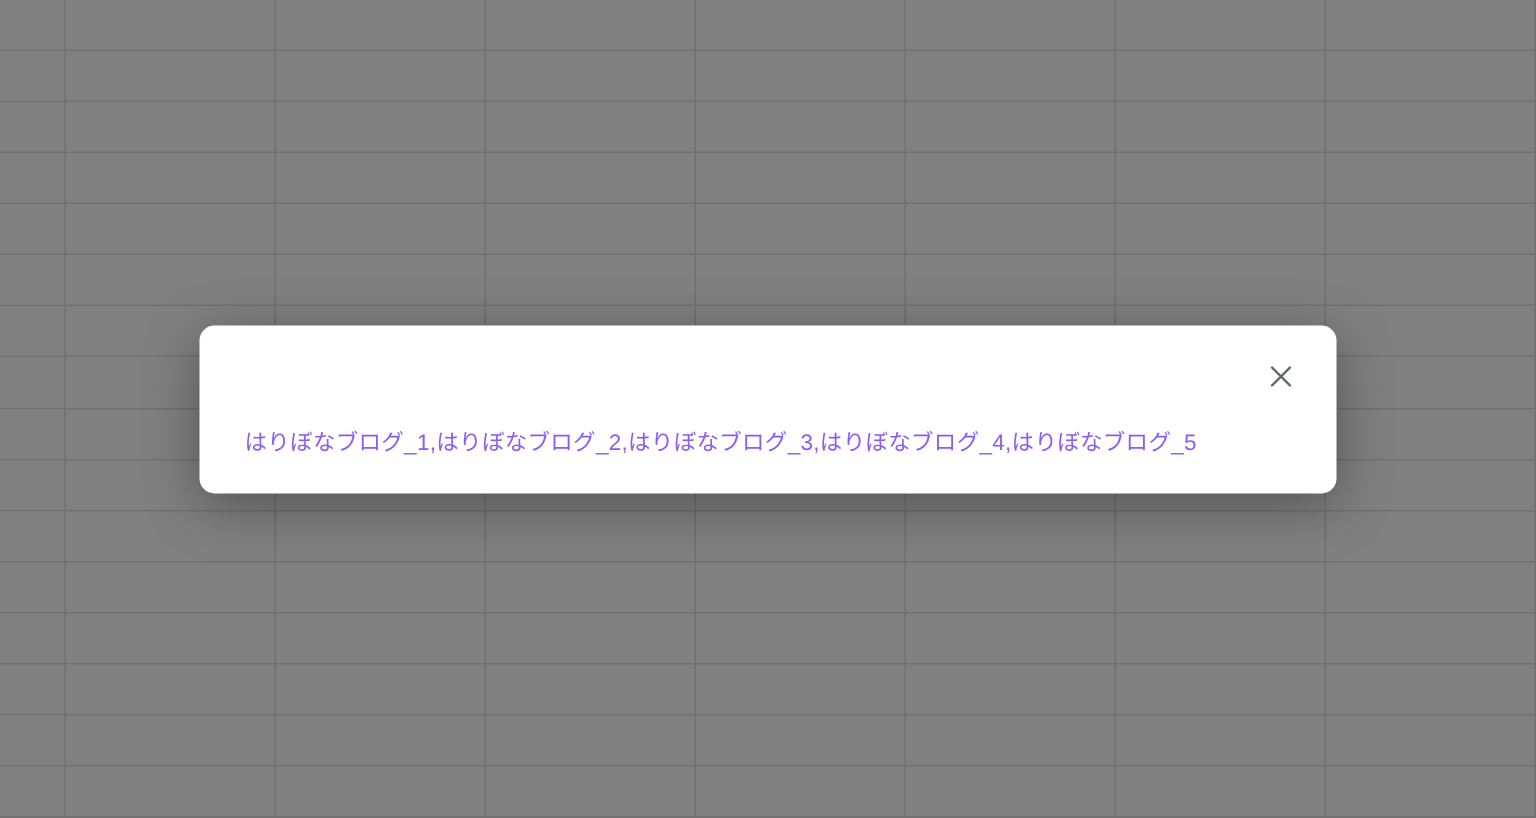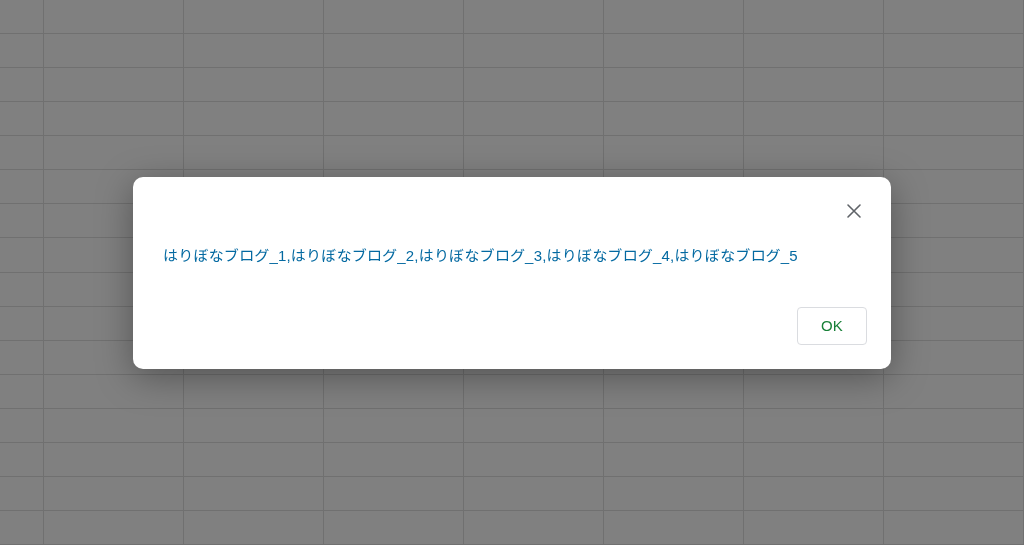--- a/index.html
+++ b/index.html
@@ -58,21 +58,21 @@
       cursor: pointer;
       color: #5f6368;
       font-size: 22px;
       background: transparent;
       border: none;
       line-height: 1;
     }
     .message {
       margin-top: 43px;
       font-size: 15px;
-      color: #0369a1;
+      color: #8b5cf6;
       letter-spacing: 0.2px;
       white-space: nowrap;
     }
     .footer {
       margin-top: 42px;
       display: flex;
       justify-content: flex-end;
     }
     .ok-btn {
       min-width: 70px;
@@ -257,17 +257,14 @@
 <div class="overlay">
   <div class="modal">
     <button class="close-btn">
       <span>
         <svg width="16" height="16" viewBox="0 0 16 16">
             <path d="M2 2 L14 14 M14 2 L2 14" stroke="#5f6368" stroke-width="1.6" stroke-linecap="round" fill="none"></path>
           </svg>
       </span>
     </button>
     <div class="message">はりぼなブログ_1,はりぼなブログ_2,はりぼなブログ_3,はりぼなブログ_4,はりぼなブログ_5</div>
-    <div class="footer">
-      <button class="ok-btn">OK</button>
-    </div>
   </div>
 </div>
 
 </body></html>

